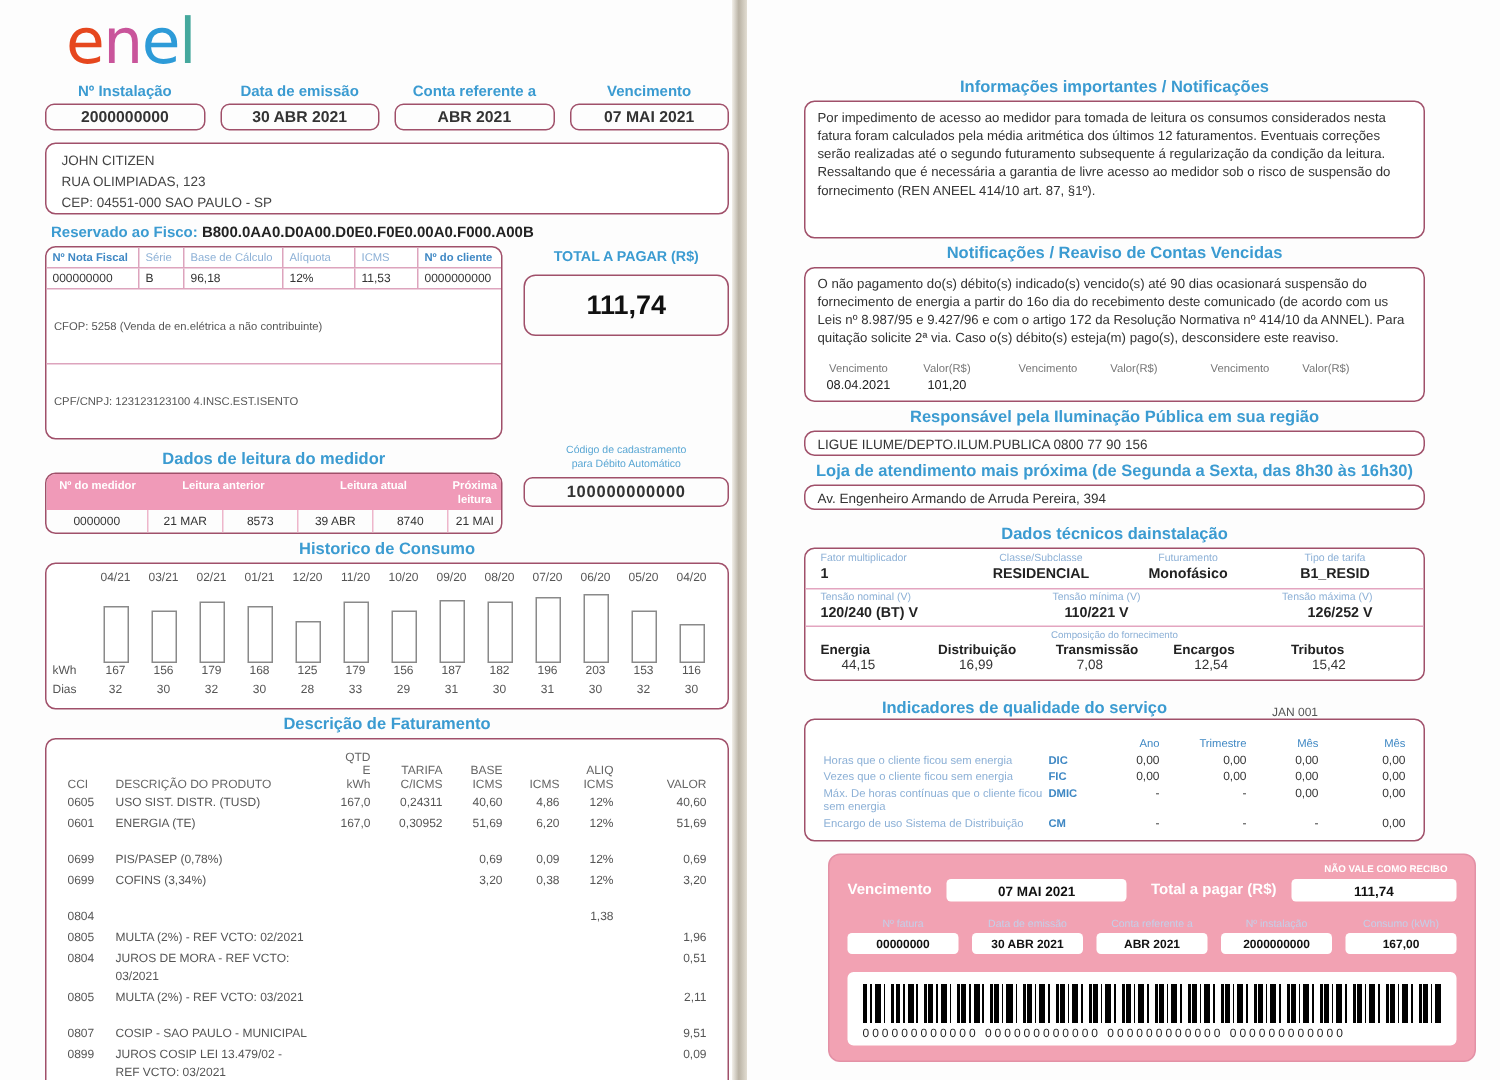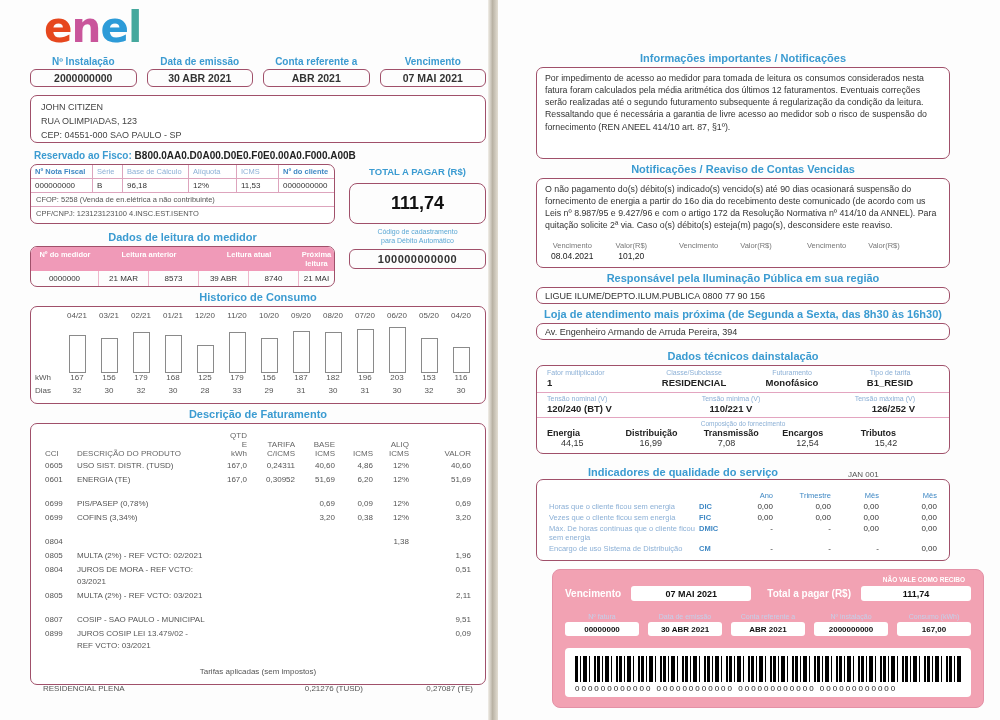--- a/index.html
+++ b/index.html
@@ -11,21 +11,21 @@
   .rbox { border:1px solid #a0506a; border-radius:7px; background:#fff; }
   .bold { font-weight:bold; }
 
   
   #page-left  { position:absolute; left:30px;  top:4px;  width:456px; }
   #divider    { position:absolute; left:488px; top:0; width:10px; height:720px;
                 background:linear-gradient(90deg,#f2efe9,#b9b2a4 45%,#e2ddd2); }
   #page-right { position:absolute; left:536px; top:48px; width:414px; }
 
   
-  .logo { font-size:42px; font-weight:bold; letter-spacing:-1px; line-height:48px; margin-left:14px;
+  .logo { font-size:42px; font-weight:normal; letter-spacing:-1px; line-height:48px; margin-left:14px;
           font-family:"DejaVu Sans", sans-serif; }
   .logo .l1{color:#e6471e;} .logo .l2{color:#c9559b;} .logo .l3{color:#2d9bd8;} .logo .l4{color:#45a89d;}
 
   
   .hdr-fields { display:flex; gap:10px; margin-top:4px; }
   .hdr-field { flex:1; text-align:center; }
   .hdr-field .lbl { color:#3b9bd1; font-weight:bold; font-size:10px; }
   .hdr-field .val { border:1px solid #a0506a; border-radius:6px; font-weight:bold; font-size:10.5px;
                     padding:2px 0; margin-top:2px; }
 
@@ -38,21 +38,21 @@
   .fisco-line .v { font-weight:bold; color:#222; }
 
   .fisc-row { display:flex; gap:14px; }
   .fisc-table { width:305px; font-size:8px; }
   .fisc-grid { display:grid; grid-template-columns:62px 30px 66px 48px 42px auto; }
   .fisc-grid > div { padding:2px 4px; border-right:1px solid #dda4bd; }
   .fisc-grid > div:last-child { border-right:none; }
   .fisc-hr { border-top:1px solid #dda4bd; }
   .fisc-head { color:#8cb0d6; font-size:7.5px; }
   .fisc-head.strong { color:#3f88c4; font-weight:bold; }
-  .fisc-full { padding:2px 5px; font-size:7.5px; color:#555; }
+  .fisc-full { padding:20px 5px; font-size:7.5px; color:#555; }
 
   .total-wrap { flex:1; text-align:center; }
   .total-wrap .lbl { color:#3b9bd1; font-weight:bold; font-size:9.5px; margin-top:2px; }
   .total-box { border:1px solid #a0506a; border-radius:8px; margin-top:6px; padding:9px 0;
                font-size:18px; font-weight:bold; color:#111; }
 
   
   .med-row { display:flex; gap:14px; margin-top:3px; }
   .med-left { width:305px; }
   .med-table { border:1px solid #a0506a; border-radius:7px; overflow:hidden; font-size:8px; }

